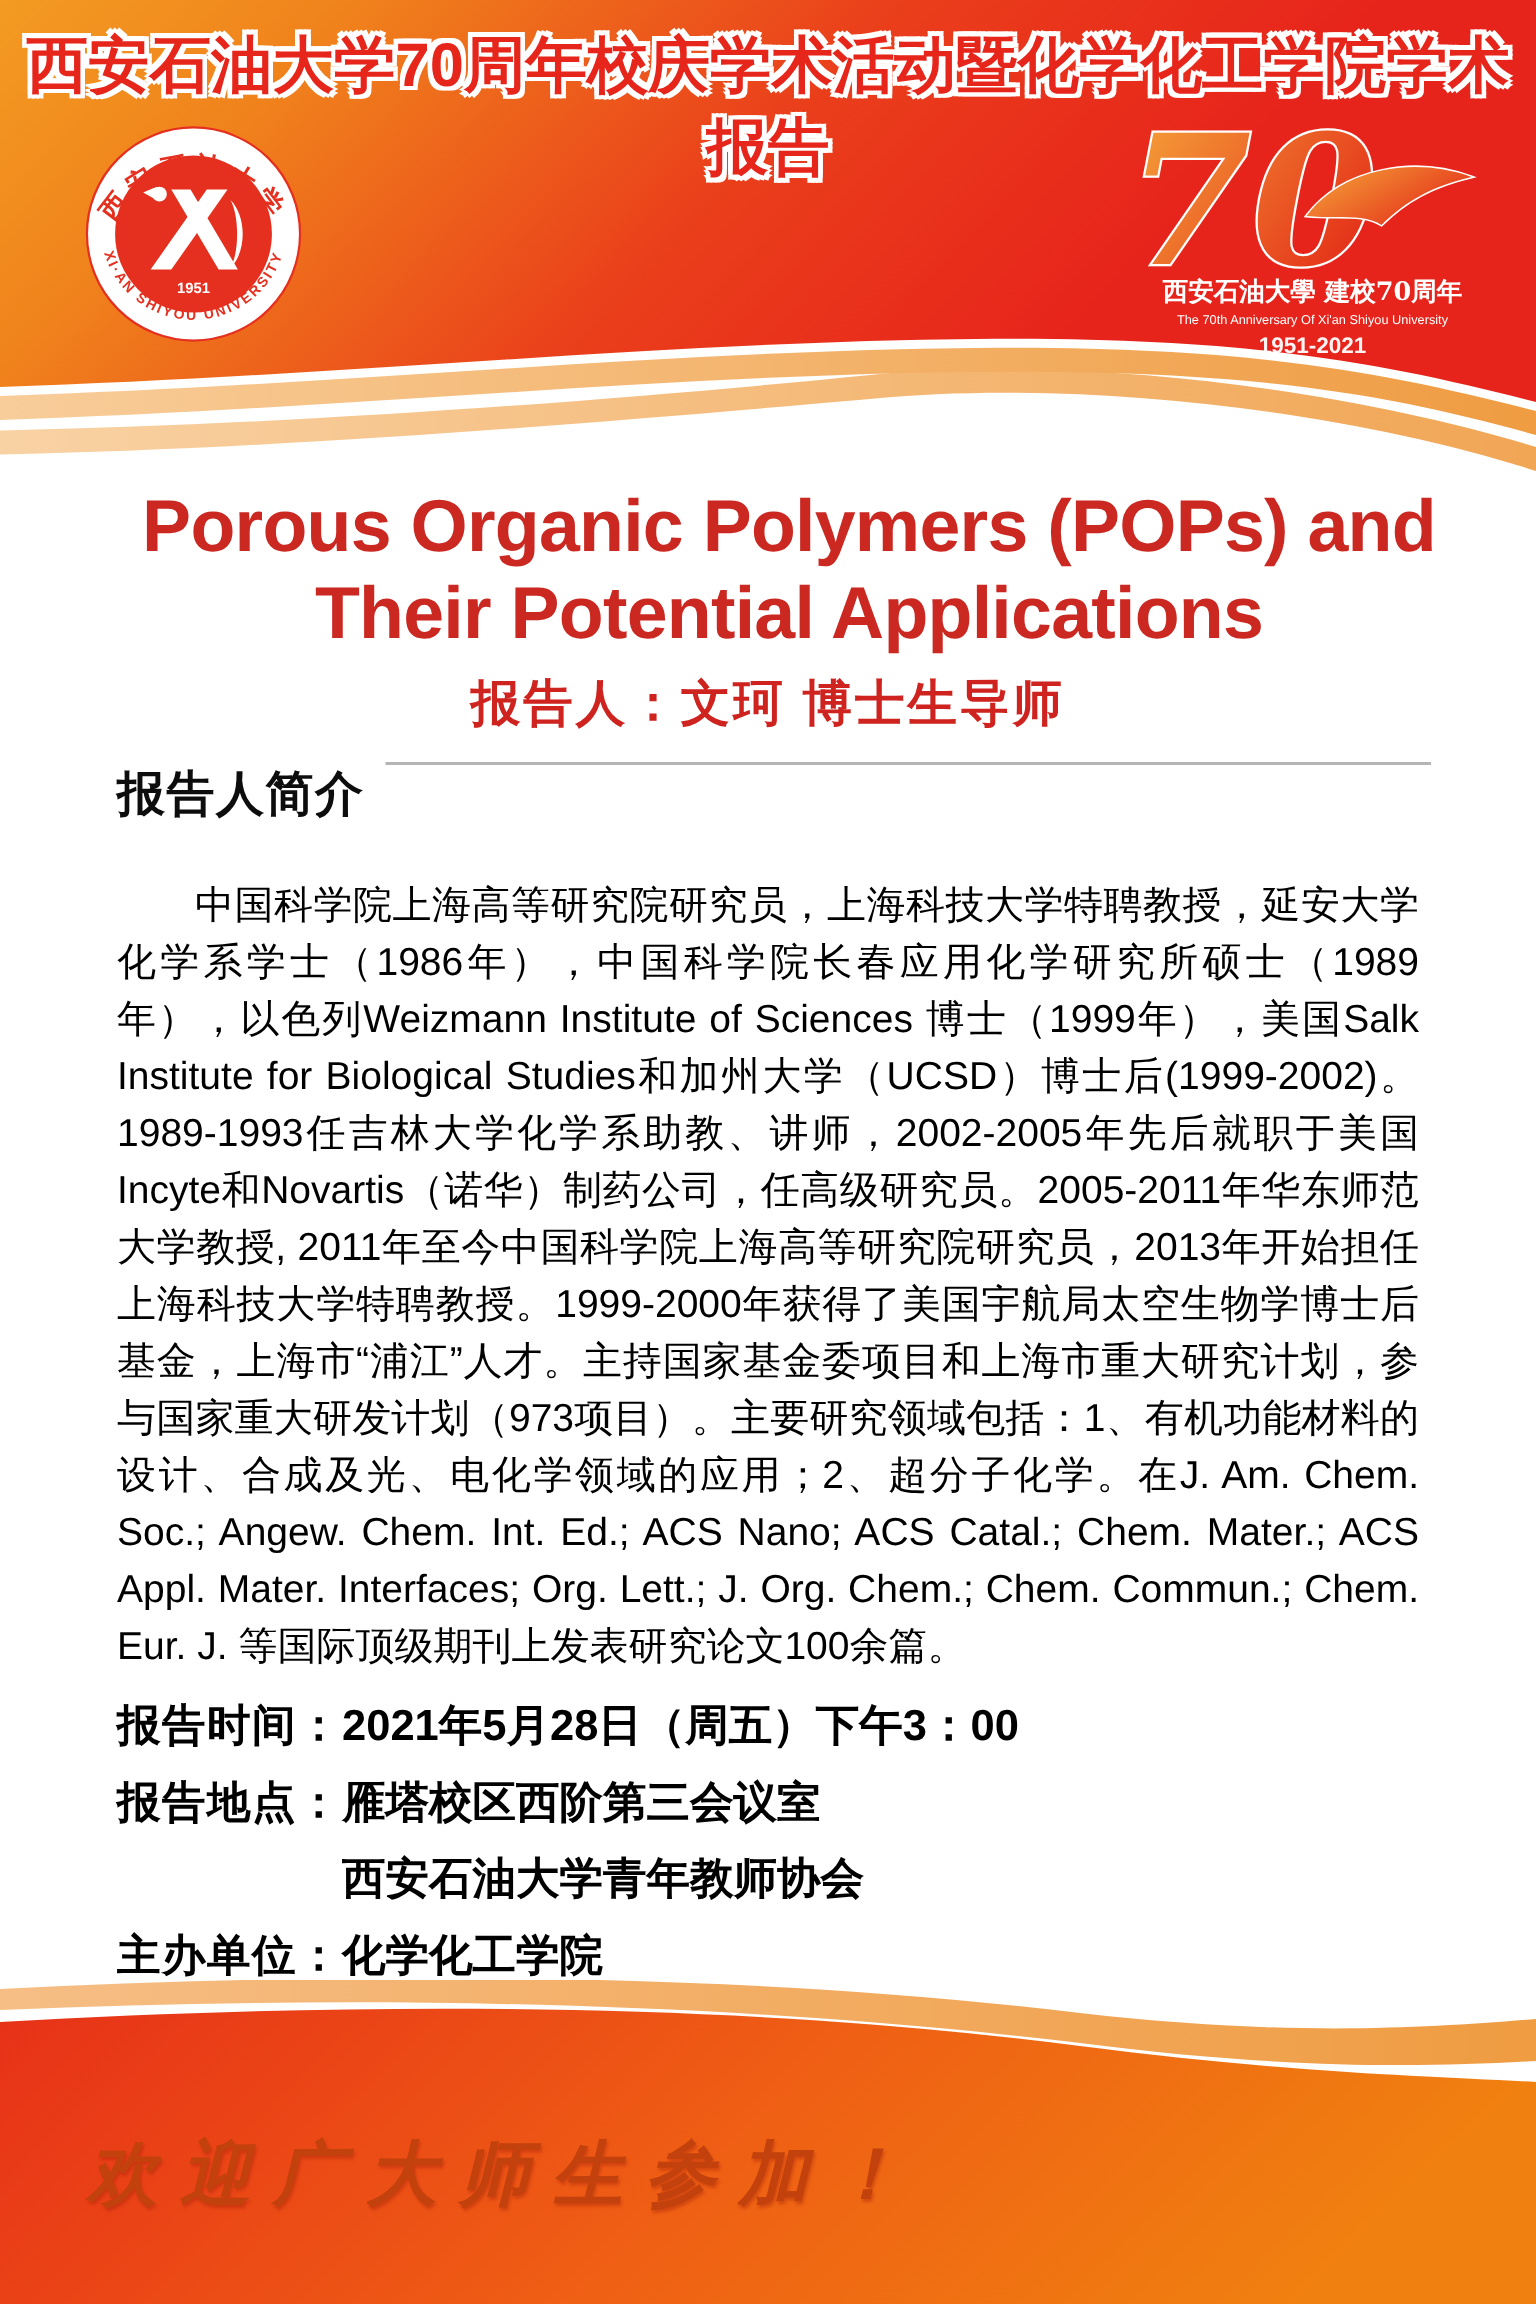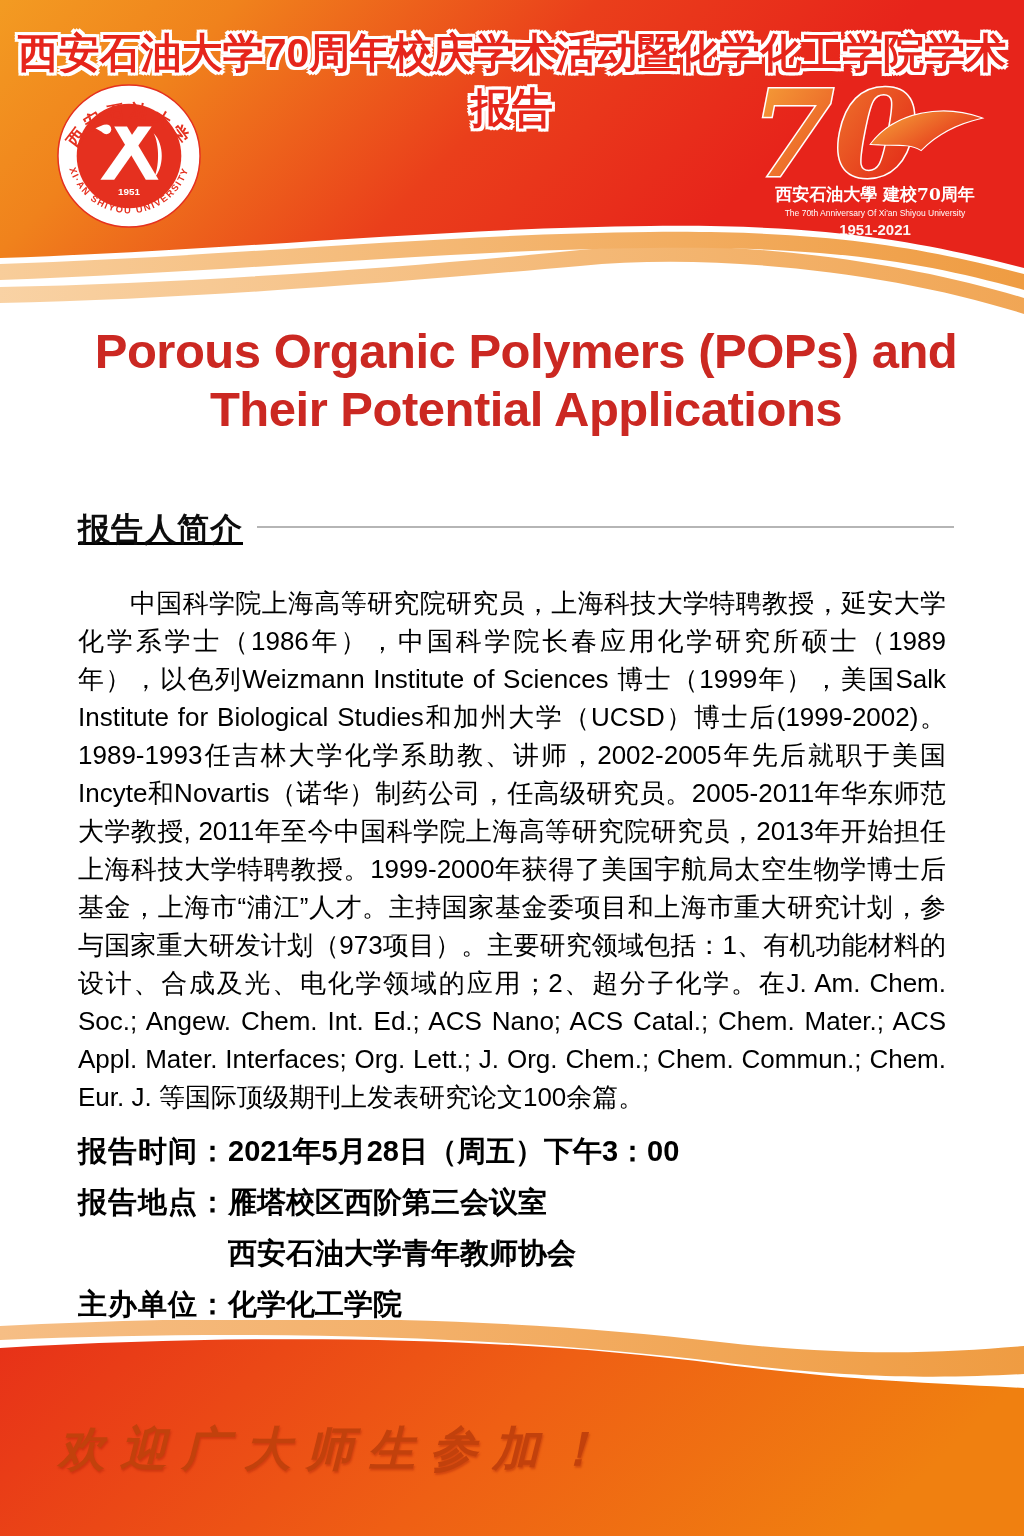--- a/index.html
+++ b/index.html
@@ -7,21 +7,21 @@
   .page {
     position:relative; width:1024px; height:1536px;
     overflow:hidden; background:#ffffff;
     font-family:"Liberation Sans", sans-serif;
   }
   svg { display:block; }
 
   
   .header-bg { position:absolute; top:0; left:0; }
   .banner-title {
-    position:absolute; top:26px; left:0; width:100%;
+    position:absolute; top:16px; left:0; width:100%;
     text-align:center; font-size:41px; font-weight:800; letter-spacing:0px;
     color:#E6251B;
     text-shadow:
       -3px -3px 0 #fff, 3px -3px 0 #fff, -3px 3px 0 #fff, 3px 3px 0 #fff,
       0 -3px 0 #fff, 0 3px 0 #fff, -3px 0 0 #fff, 3px 0 0 #fff;
   }
   .seal { position:absolute; left:55px; top:82px; }
   .uniname { position:absolute; left:212px; top:106px; color:#fff; }
   .uniname-cn {
     font-family:"DejaVu Serif", serif; font-style:italic; font-weight:700;
@@ -39,21 +39,21 @@
     color:#CB2822; font-weight:800; font-size:49px; line-height:58px;
     letter-spacing:-0.5px;
     padding-left:28px;
   }
   .speaker-line {
     position:absolute; top:447px; left:0; width:100%; text-align:center;
     color:#CE231E; font-weight:800; font-size:33px; letter-spacing:2px;
   }
   .section-head {
     position:absolute; left:78px; right:70px; top:508px;
-    display:flex; align-items:center; gap:14px;text-decoration:underline;
+    display:flex; align-items:flex-start; gap:14px;
   }
   .section-head .txt {
     font-size:32px; font-weight:800; color:#0d0d0d; letter-spacing:1px; white-space:nowrap;
   }
   .section-head .rule { flex:1; border-bottom:2px solid #b5b5b5; margin-bottom:7px; }
 
   .bio {
     position:absolute; left:78px; top:584px; width:868px;
     font-size:26px; line-height:38px; color:#000;
     text-align:justify; text-indent:2em;
@@ -135,20 +135,21 @@
     <text x="130" y="136" text-anchor="middle" font-size="17" font-weight="bold" font-family="DejaVu Serif, serif" fill="#ffffff">西安石油大學 建校70周年</text>
     <text x="130" y="152" text-anchor="middle" font-size="8.5" font-family="Liberation Sans, sans-serif" fill="#ffffff">The 70th Anniversary Of Xi'an Shiyou University</text>
     <text x="130" y="171" text-anchor="middle" font-size="15" font-weight="bold" font-family="Liberation Sans, sans-serif" fill="#ffffff" opacity="0.95">1951-2021</text>
   </svg>
 
   <div class="talk-title">
     <div>Porous Organic Polymers (POPs) and</div>
     <div>Their Potential Applications</div>
   </div>
 
+  <div class="speaker-line">报告人：文珂  博士生导师</div>
 
   <div class="section-head">
     <span class="txt">报告人简介</span>
     <span class="rule"></span>
   </div>
 
   <div class="bio">中国科学院上海高等研究院研究员，上海科技大学特聘教授，延安大学化学系学士（1986年），中国科学院长春应用化学研究所硕士（1989年），以色列Weizmann Institute of Sciences 博士（1999年），美国Salk Institute for Biological Studies和加州大学（UCSD）博士后(1999-2002)。1989-1993任吉林大学化学系助教、讲师，2002-2005年先后就职于美国Incyte和Novartis（诺华）制药公司，任高级研究员。2005-2011年华东师范大学教授, 2011年至今中国科学院上海高等研究院研究员，2013年开始担任上海科技大学特聘教授。1999-2000年获得了美国宇航局太空生物学博士后基金，上海市“浦江”人才。主持国家基金委项目和上海市重大研究计划，参与国家重大研发计划（973项目）。主要研究领域包括：1、有机功能材料的设计、合成及光、电化学领域的应用；2、超分子化学。在J. Am. Chem. Soc.; Angew. Chem. Int. Ed.; ACS Nano; ACS Catal.; Chem. Mater.; ACS Appl. Mater. Interfaces; Org. Lett.; J. Org. Chem.; Chem. Commun.; Chem. Eur. J. 等国际顶级期刊上发表研究论文100余篇。</div>
 
   <div class="details">
     <div class="detail-line">

